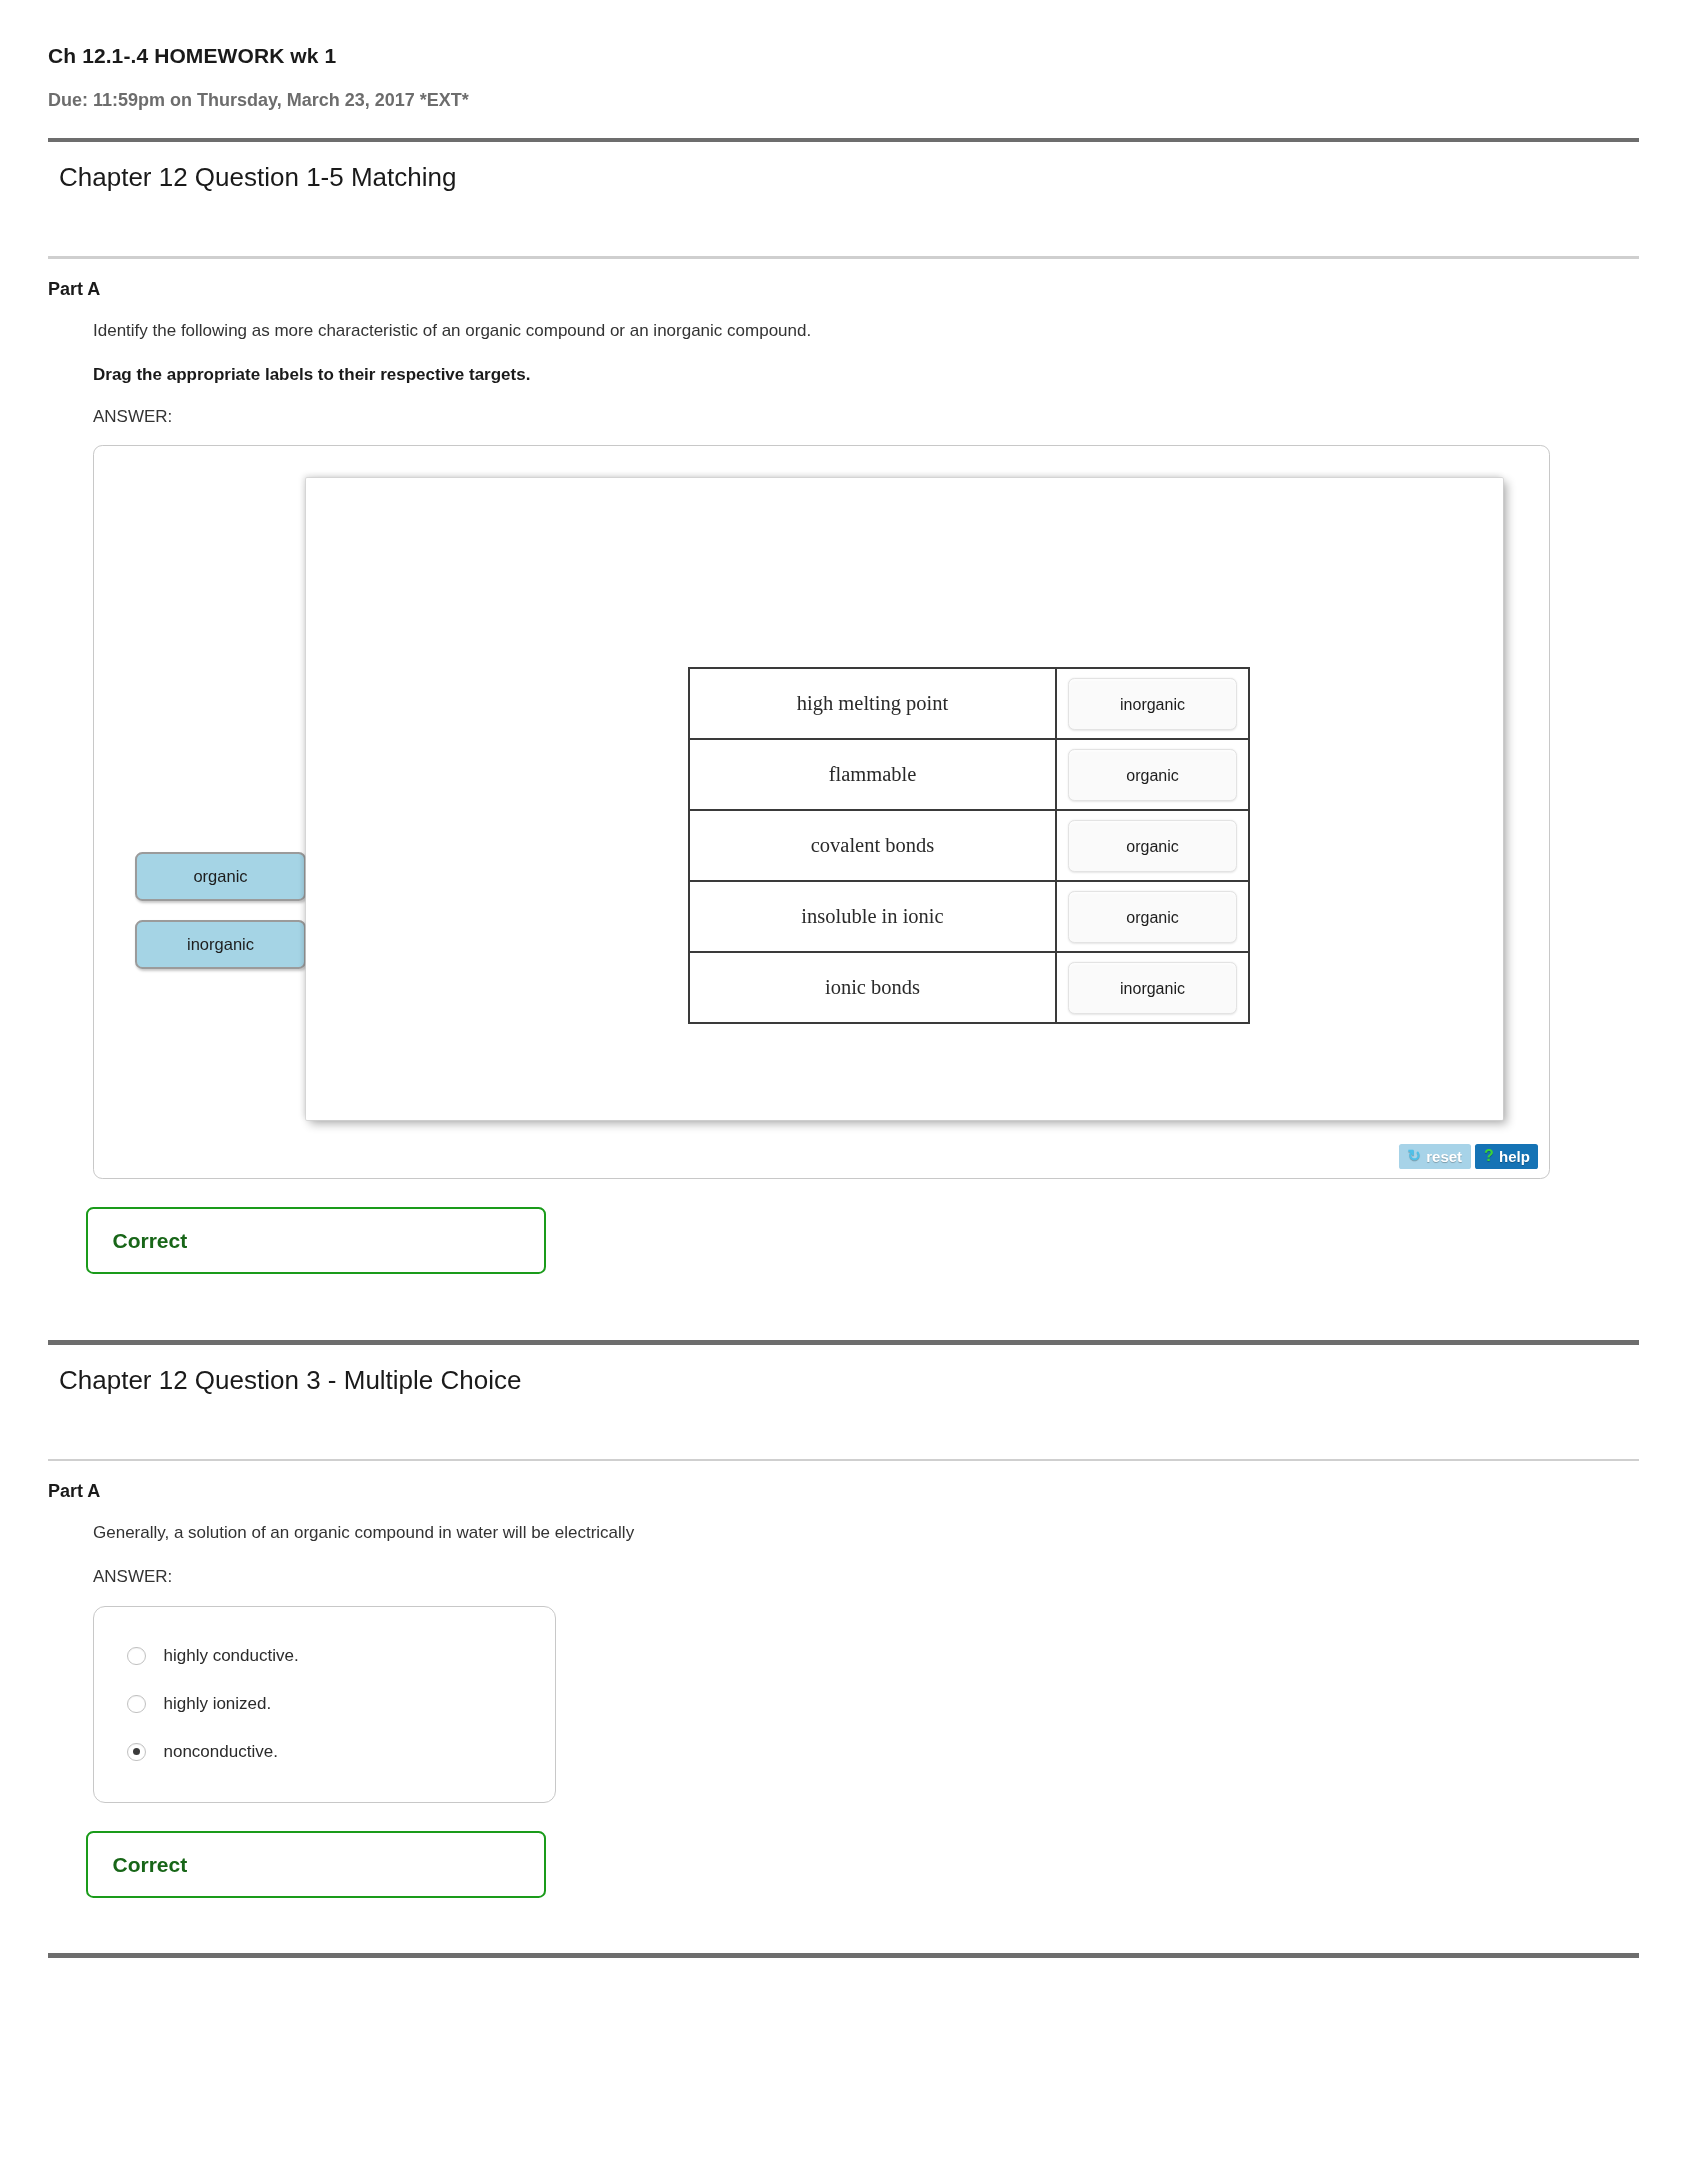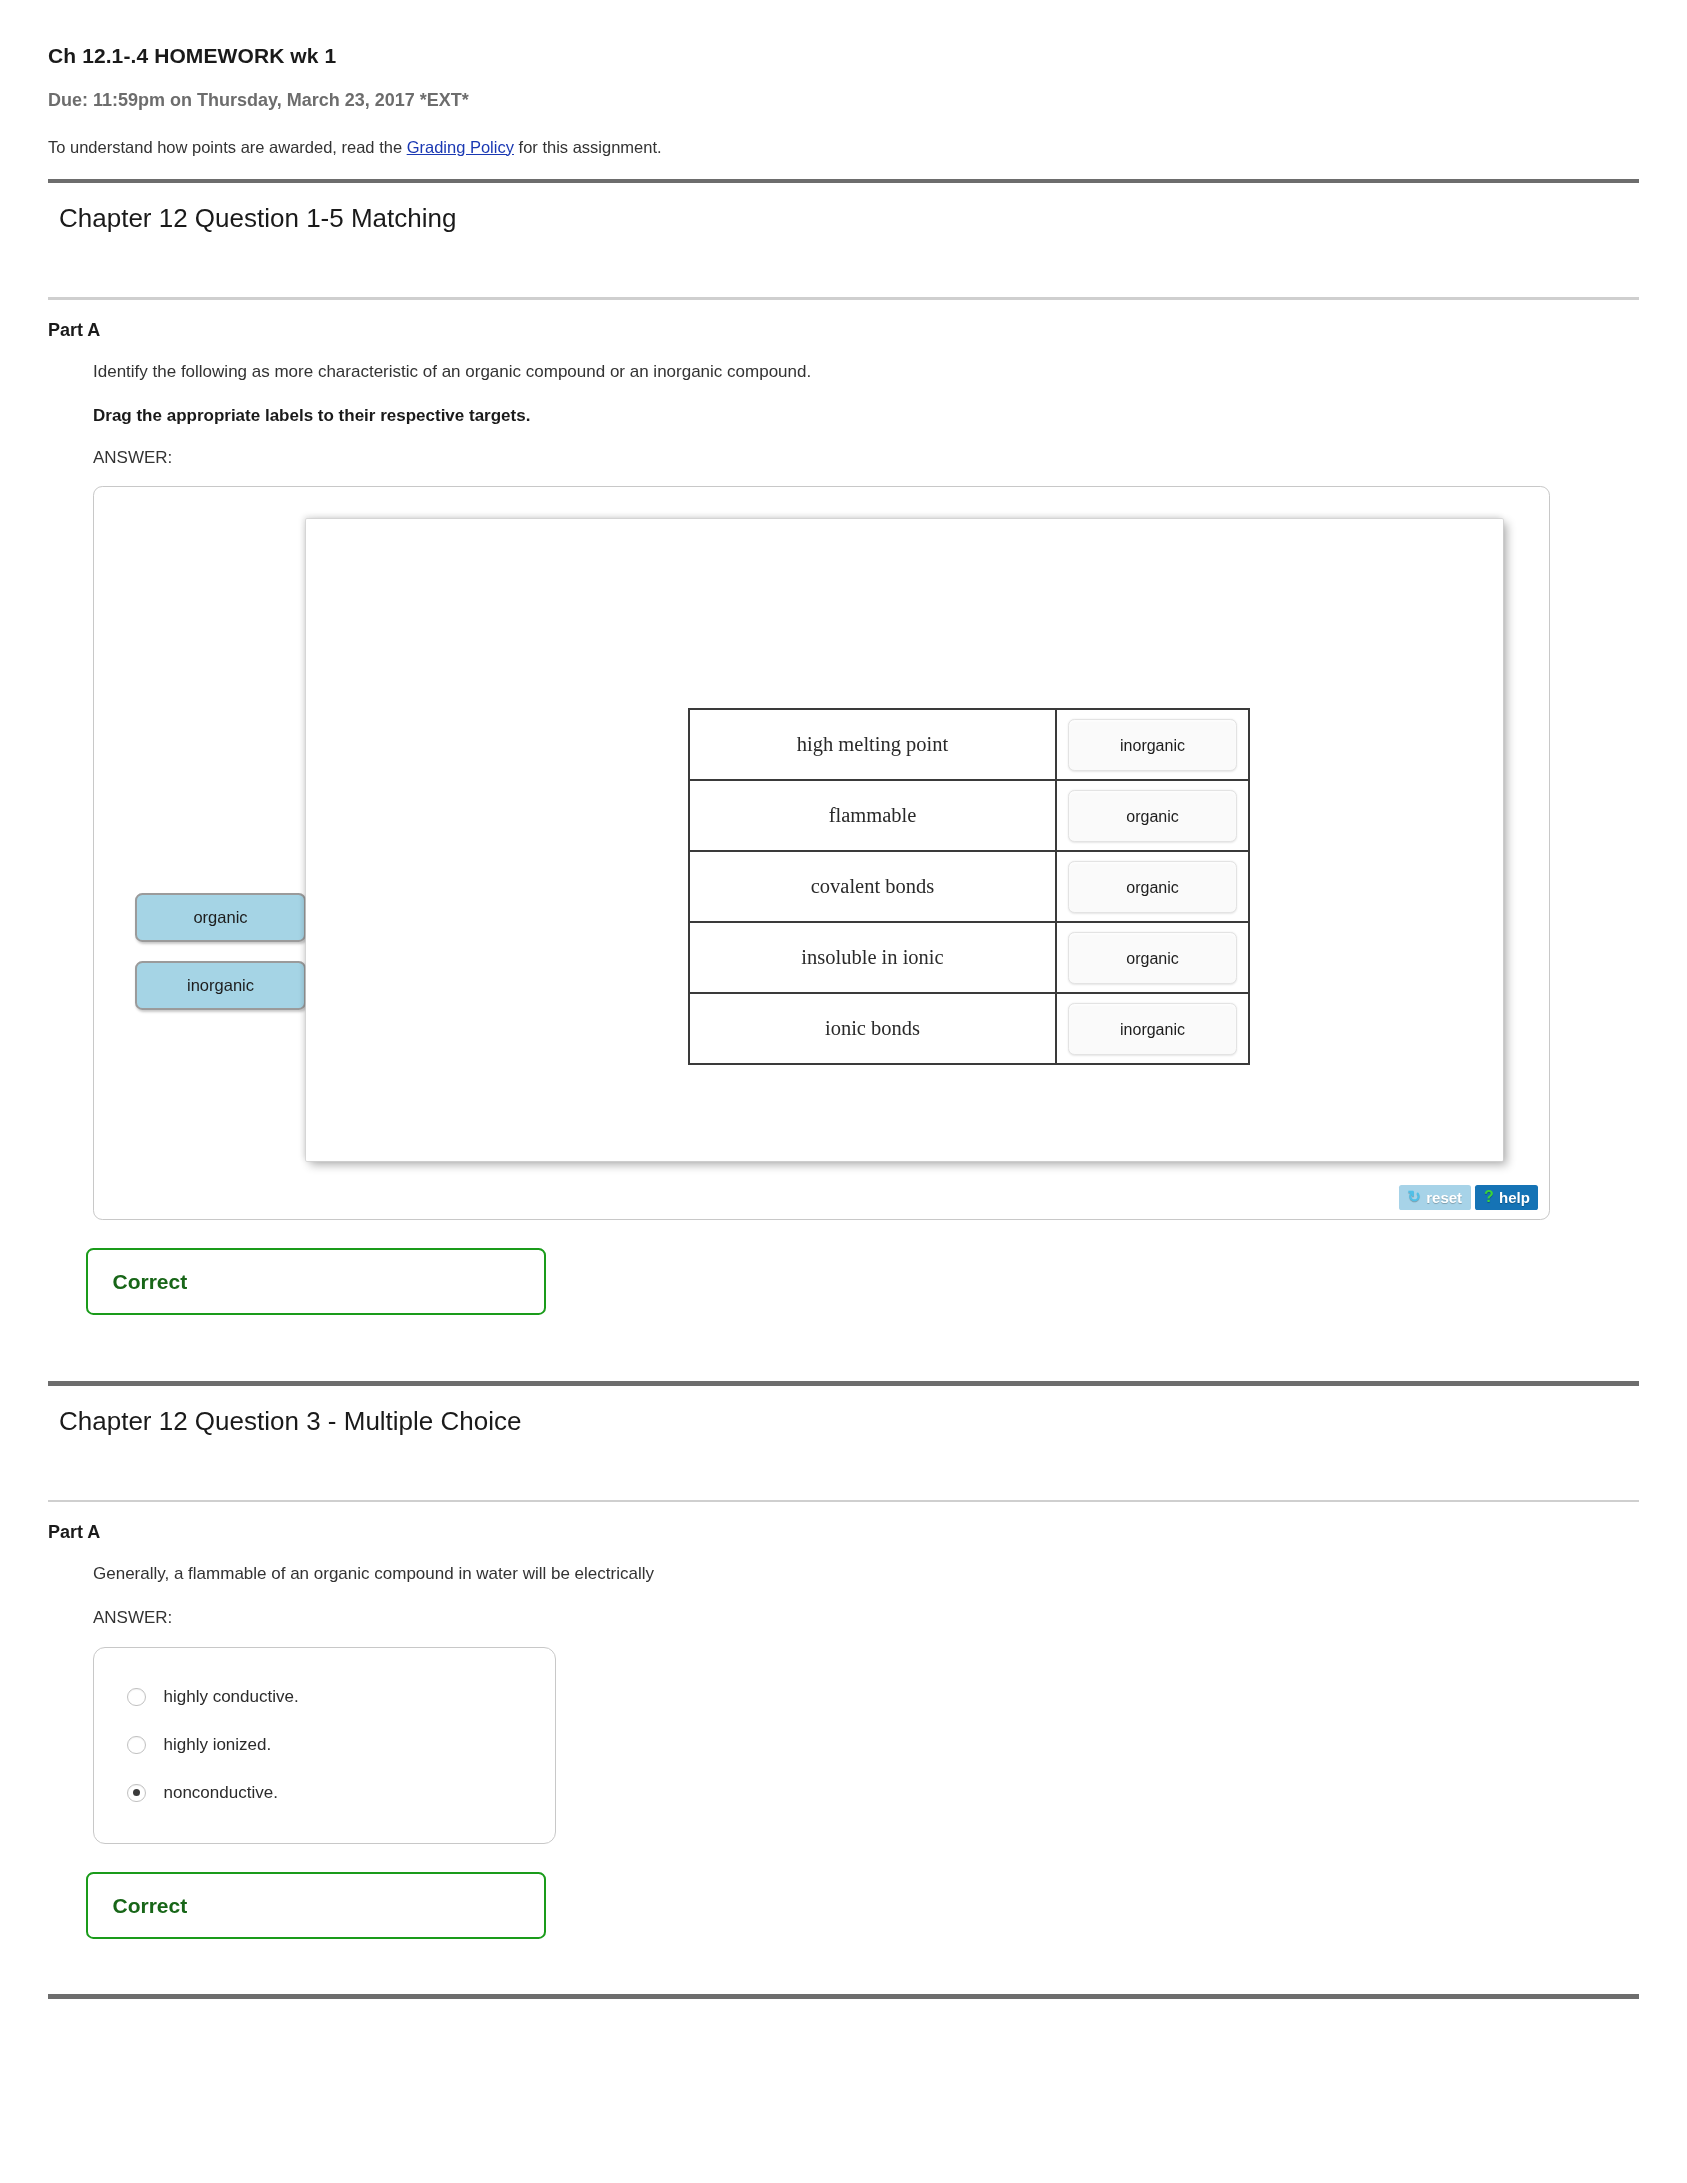--- a/index.html
+++ b/index.html
@@ -299,23 +299,20 @@
   }
 </style>
 </head>
 <body>
 
 <div class="page">
 
   <div class="assignment-header">
     <h1 class="assignment-title">Ch 12.1-.4 HOMEWORK wk 1</h1>
     <div class="assignment-due">Due: 11:59pm on Thursday, March 23, 2017 *EXT*</div>
-    <p class="grading-line">
-      <span>To understand how points are awarded, read the </span><a class="grading-link" href="#">Grading Policy</a><span> for this assignment.</span>
-    </p>
   </div>
 
   <div class="rule-dark"></div>
 
   <h2 class="question-title">Chapter 12 Question 1-5 Matching</h2>
   <div class="question-spacer"></div>
   <div class="rule-light"></div>
 
   <h3 class="part-label">Part A</h3>
 
@@ -394,21 +391,21 @@
 
   <div class="rule-dark" style="margin-top:66px;"></div>
 
   <h2 class="question-title">Chapter 12 Question 3 - Multiple Choice</h2>
   <div class="question-spacer"></div>
   <div class="rule-light"></div>
 
   <h3 class="part-label">Part A</h3>
 
   <div class="part-body">
-    <p class="prompt-text">Generally, a flammable of an organic compound in water will be electrically</p>
+    <p class="prompt-text">Generally, a solution of an organic compound in water will be electrically</p>
     <p class="answer-label">ANSWER:</p>
 
     <div class="mc-box">
       <div class="mc-option">
         <span class="radio"></span>
         <span class="mc-option-label">highly conductive.</span>
       </div>
       <div class="mc-option">
         <span class="radio"></span>
         <span class="mc-option-label">highly ionized.</span>

